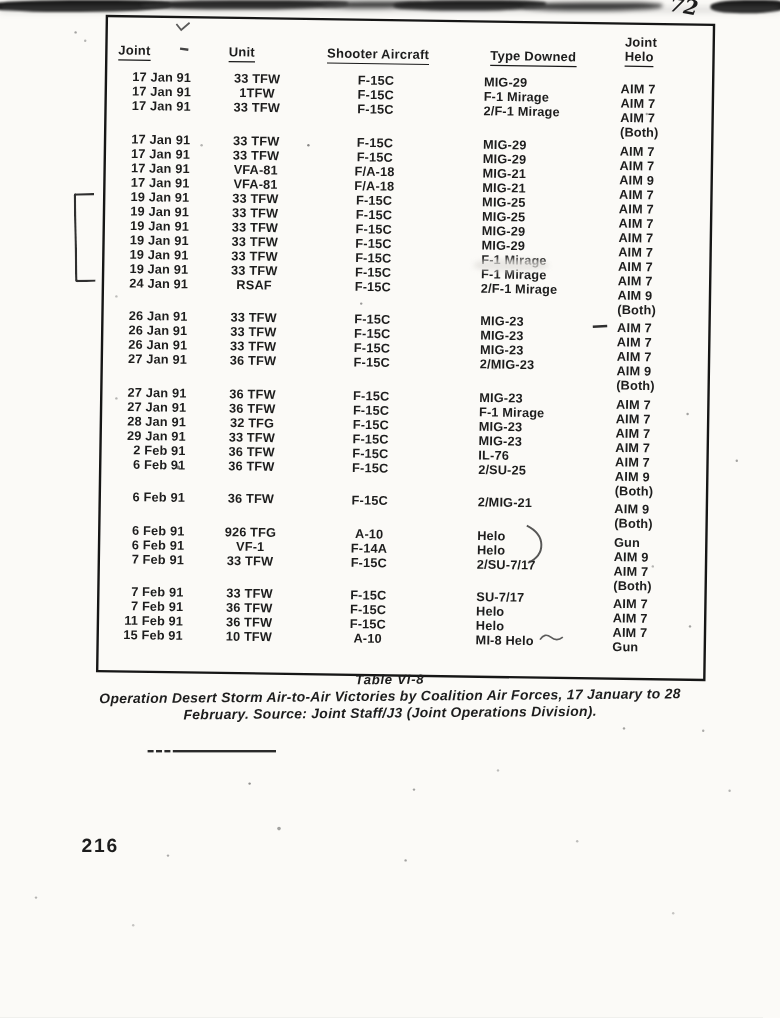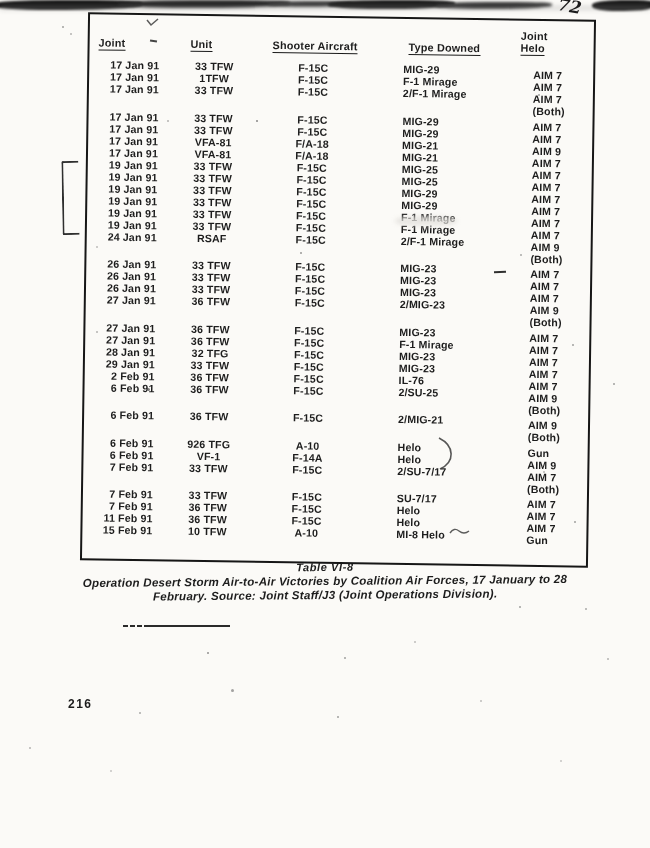--- a/index.html
+++ b/index.html
@@ -33,21 +33,21 @@
   .h-weap div{display:inline-block;}
 
   .rows{position:absolute;left:0;top:44px;width:100%;}
   .row{display:flex;align-items:flex-start;font-size:10.6px;line-height:12px;
        font-weight:bold;letter-spacing:.15px;white-space:nowrap;}
   .row.gap{margin-top:3.5px;}
   .c-date{width:70px;text-align:right;}
   .c-unit{width:86px;margin-left:12px;text-align:center;}
   .c-air{width:96px;margin-left:8px;text-align:center;}
   .c-type{width:106px;margin-left:42px;text-align:left;}
-  .c-weap{margin-left:24px;position:relative;top:4px;text-align:left;}
+  .c-weap{margin-left:8px;position:relative;top:4px;text-align:left;}
 
   
   .bracket{position:absolute;left:62px;top:161px;width:15px;height:70px;
            border-left:2px solid #2f2f2f;border-top:2px solid #2f2f2f;border-bottom:2px solid #2f2f2f;
            border-radius:2px 0 0 2px;transform:rotate(-1deg);}
   .hw-dash{position:absolute;left:494px;top:271px;width:12px;height:2px;background:#2f2f2f;transform:rotate(-3deg);}
   .arc-mark{position:absolute;left:436px;top:436px;}
   .squiggle-mark{position:absolute;left:449px;top:526px;}
   .check-mark{position:absolute;left:146px;top:18px;}
   .hdr-dash{position:absolute;left:150px;top:40px;width:7px;height:2px;background:#444;transform:rotate(8deg);}
@@ -55,21 +55,21 @@
   
   .caption{position:absolute;left:30px;top:561px;width:590px;text-align:center;
            font-style:italic;font-weight:bold;transform:rotate(-0.5deg);}
   .caption .label{font-size:11px;letter-spacing:.6px;margin-bottom:1px;}
   .caption .cl{font-size:11.6px;line-height:13.5px;letter-spacing:.25px;}
 
   .rule{position:absolute;left:123px;top:625px;display:flex;align-items:center;}
   .rule .d{width:5px;height:1.8px;background:#2a2a2a;margin-right:2px;}
   .rule .bar{width:86px;height:2px;background:#2a2a2a;}
 
-  .page-number{position:absolute;left:68px;top:697px;font-size:12px;font-weight:bold;letter-spacing:1.5px;}
+  .page-number{position:absolute;left:68px;top:697px;font-size:16px;font-weight:bold;letter-spacing:1.5px;}
 
   .speck{position:absolute;background:#4a4a4a;border-radius:50%;}
   .lsmudge{position:absolute;left:395px;top:216px;width:62px;height:10px;background:#e3e1dd;
            filter:blur(2px);opacity:.75;border-radius:40%;}
 </style>
 </head>
 <body>
 
 <div class="page">
 

